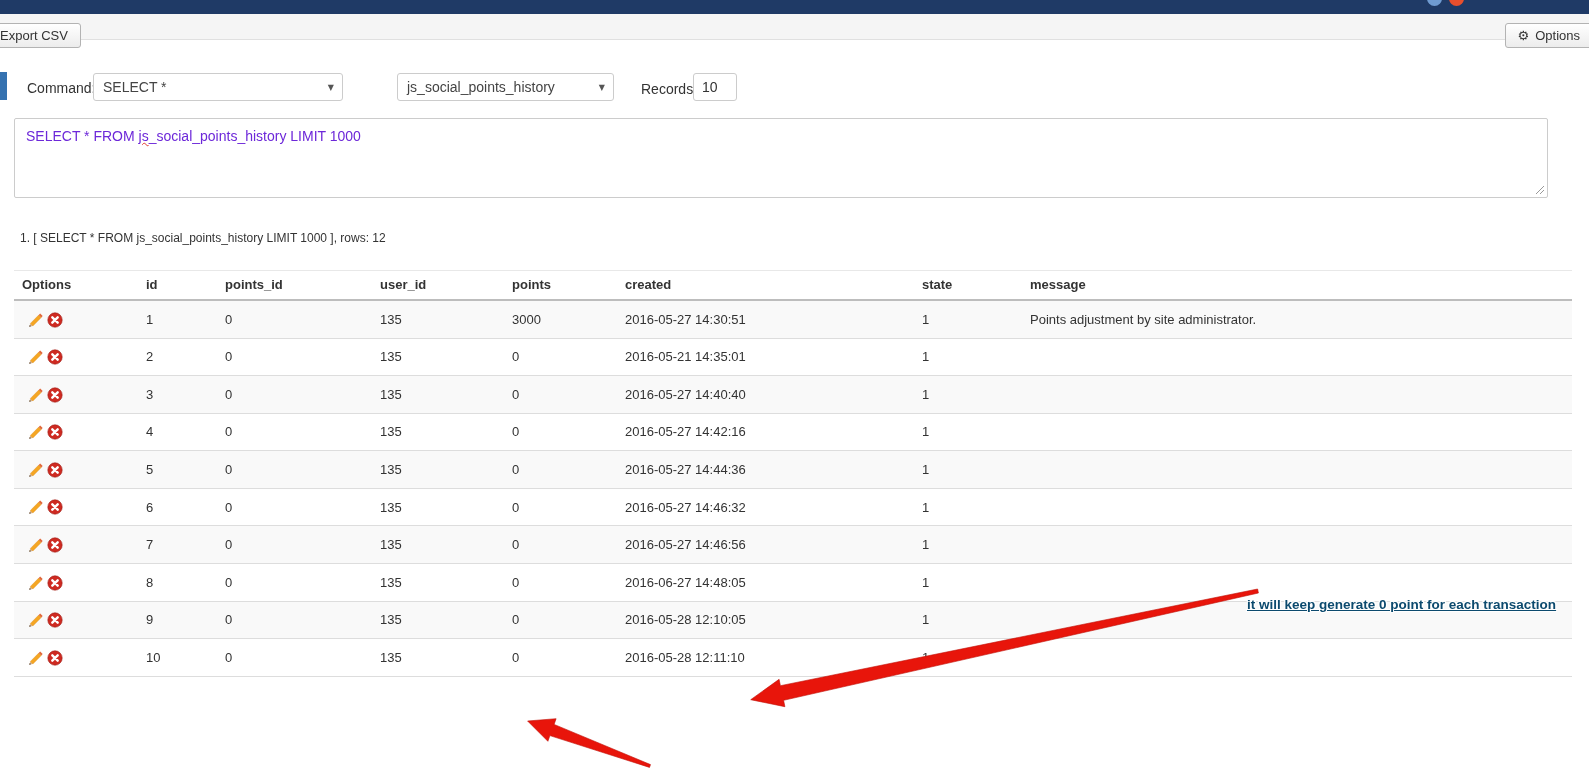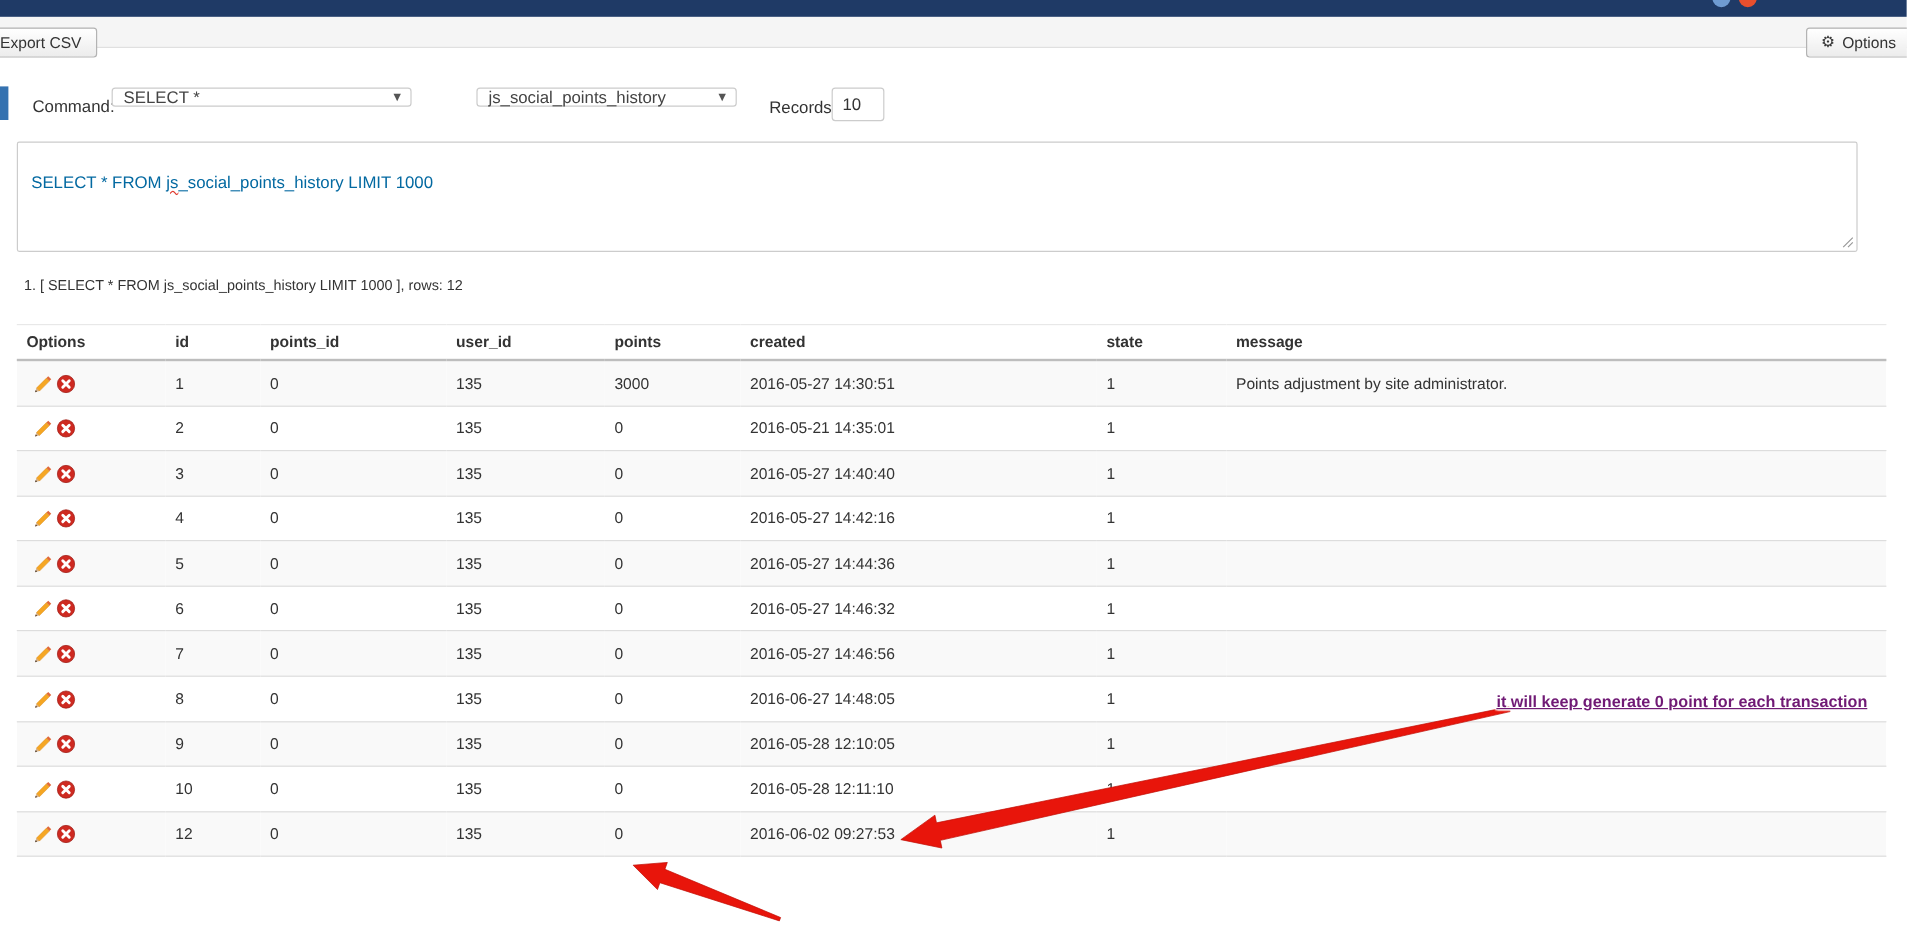--- a/index.html
+++ b/index.html
@@ -25,38 +25,38 @@
   .gear { font-family:"DejaVu Sans",sans-serif; font-size:13px; line-height:1; }
 
   .blue-stub { position:absolute; left:0; top:72px; width:7px; height:28px; background:#3572b0; }
 
   .lbl { position:absolute; font-size:14px; color:#333; }
   .lbl-command { left:27px;  top:80px; }
   .lbl-table   { left:358px; top:81px;margin-top:44px; }
   .lbl-records { left:641px; top:81px; }
 
   .select {
-    position:absolute; height:16px; border:1px solid #ccc; border-radius:3px; background:#fff;
+    position:absolute; height:28px; border:1px solid #ccc; border-radius:3px; background:#fff;
     display:flex; align-items:center; padding:0 22px 0 9px; font-size:14px; color:#444; cursor:pointer;
   }
   .select-command { left:93px;  top:73px; width:250px; }
   .select-table   { left:397px; top:73px; width:217px; }
   .caret { position:absolute; right:8px; top:50%; transform:translateY(-50%); font-size:8px; color:#555;
            font-family:"DejaVu Sans",sans-serif; }
 
   .records-input {
     position:absolute; left:693px; top:73px; width:44px; height:28px;
     border:1px solid #ccc; border-radius:3px; font-size:14px; color:#333; padding:0 4px 0 8px;
     font-family:"Liberation Sans","DejaVu Sans",sans-serif;
   }
 
   .sql-box {
-    position:absolute; left:14px; top:118px; width:1534px; height:92px;
-    border:1px solid #ccc; border-radius:2px; padding:25px 11px;
-    font-size:14px; color:#0369a1; background:#fff; line-height:17px;
+    position:absolute; left:14px; top:118px; width:1534px; height:80px;
+    border:1px solid #ccc; border-radius:2px; padding:9px 11px;
+    font-size:14px; color:#6d28d9; background:#fff; line-height:17px;
   }
   .typo { text-decoration:underline; text-decoration-style:wavy; text-decoration-color:#e03c31; text-decoration-thickness:1px; }
   .resize-grip { position:absolute; right:2px; bottom:2px; cursor:nwse-resize; }
 
   .result-line { position:absolute; left:20px; top:231px; font-size:12px; color:#333; }
 
   .results {
     position:absolute; left:14px; top:270px; width:1558px;
     border-collapse:collapse; table-layout:fixed; font-size:13px; color:#333; z-index:1;
   }
@@ -317,39 +317,21 @@
             <path d="M5.3 5.3 L10.7 10.7 M10.7 5.3 L5.3 10.7" stroke="#fff" stroke-width="2.4" stroke-linecap="round" fill="none"></path>
           </svg></td>
         <td>10</td>
         <td>0</td>
         <td>135</td>
         <td>0</td>
         <td>2016-05-28 12:11:10</td>
         <td>1</td>
         <td></td>
       </tr>
-      <tr>
-        <td class="action-cell"><svg class="icon" viewBox="0 0 16 16">
-            <polygon points="1.2,14.8 2.4,11.4 4.9,13.9" fill="#d9b38a"></polygon>
-            <polygon points="1.2,14.8 1.8,13.1 3,14.2" fill="#4a3b2d"></polygon>
-            <polygon points="2.4,11.4 10.7,3.1 13.2,5.6 4.9,13.9" fill="#f5a623" stroke="#d8891d" stroke-width="0.4"></polygon>
-            <polygon points="10.7,3.1 12.2,1.6 14.7,4.1 13.2,5.6" fill="#e0683a"></polygon>
-          </svg><svg class="icon" viewBox="0 0 16 16">
-            <circle cx="8" cy="8" r="7.2" fill="#ce2a21" stroke="#9e1c15" stroke-width="0.6"></circle>
-            <path d="M5.3 5.3 L10.7 10.7 M10.7 5.3 L5.3 10.7" stroke="#fff" stroke-width="2.4" stroke-linecap="round" fill="none"></path>
-          </svg></td>
-        <td>12</td>
-        <td>0</td>
-        <td>135</td>
-        <td>0</td>
-        <td>2016-06-02 09:27:53</td>
-        <td>1</td>
-        <td></td>
-      </tr>
     </tbody>
 </table>
 
-<div class="annotation" style="color: #701a75;">it will keep generate 0 point for each transaction</div>
+<div class="annotation" style="color: #0c4a6e; margin-top: 20px;">it will keep generate 0 point for each transaction</div>
 
 <svg class="arrows" width="1589" height="784" viewBox="0 0 1589 784">
   <polygon stroke="#c00f07" stroke-width="0.6" points="1257.6,589 780.4,685.7 779.1,679.3 750.7,699.7 784.9,706.7 783.6,700.3 1258.4,593" fill="#e8150b"></polygon>
   <polygon stroke="#c00f07" stroke-width="0.6" points="650.5,764.6 554.1,724.4 556.1,718.7 527.6,721 547.9,741.3 549.9,735.6 649.5,767.4" fill="#e8150b"></polygon>
 </svg>
 
 </body></html>

